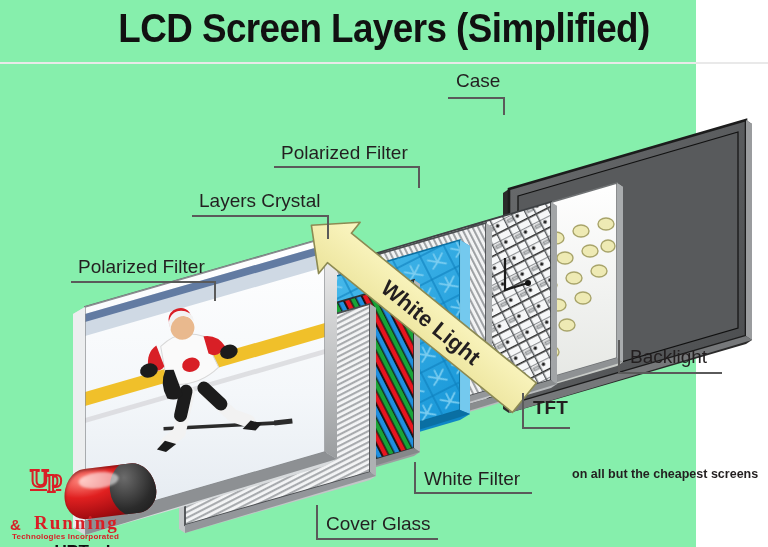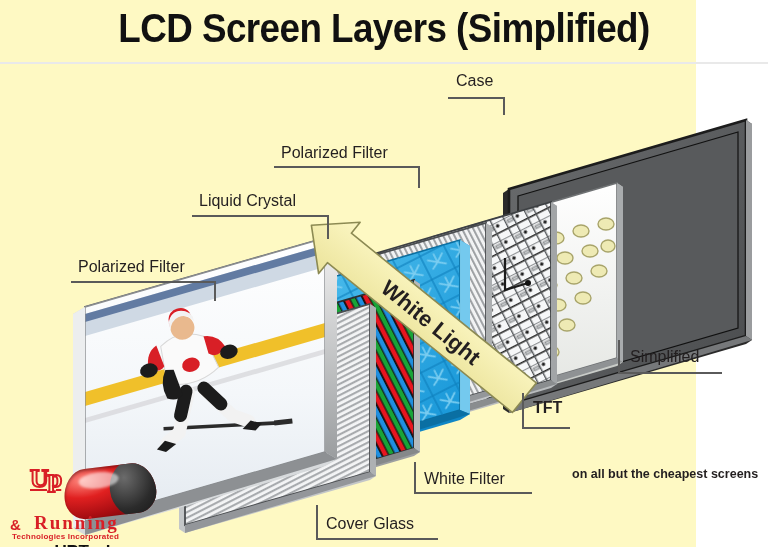--- a/index.html
+++ b/index.html
@@ -1,34 +1,34 @@
 <!DOCTYPE html>
 <html><head>
 <meta charset="utf-8">
 <style>
   html,body{margin:0;padding:0;background:#ffffff;}
   body{width:768px;height:547px;overflow:hidden;font-family:"Liberation Sans",sans-serif;}
-  #page{position:relative;width:696px;height:547px;background:#fef9c3;}
+  #page{position:relative;width:696px;height:547px;background:#86efac;}
 
   
   .title{
     position:absolute;left:0;top:6px;width:768px;text-align:center;
     font-family:"Liberation Sans",sans-serif;
     font-weight:700;font-size:40px;letter-spacing:-0.6px;color:#111;
     transform:scaleX(0.92);transform-origin:50% 50%;
   }
   .title-rule{position:absolute;left:0;top:62px;width:768px;height:2px;background:#e9e9e9;}
 
   
   .stage{position:absolute;left:0;top:62px;width:768px;height:485px;overflow:hidden;}
   .stage svg{display:block;}
 
   
   .lbl{
-    position:absolute;color:#231f20;font-size:16px;line-height:22px;
+    position:absolute;color:#231f20;font-size:19px;line-height:22px;
     font-family:"Liberation Sans",sans-serif;white-space:nowrap;
   }
   .lbl.small{font-size:12.5px;font-weight:700;margin-top:48px;}
   .rule{position:absolute;background:#5a5a5a;height:1.6px;}
   .vrule{position:absolute;background:#5a5a5a;width:1.6px;}
 
   
   .logo{position:absolute;left:6px;top:462px;width:166px;height:82px;}
   .logo-up{
     position:absolute;left:24px;top:2px;font-size:26px;font-weight:700;
@@ -332,29 +332,29 @@
   </div>
 
   <div class="lbl" style="left:456px;top:70px;">Case</div>
   <div class="rule" style="left:448px;top:97px;width:56px;"></div>
   <div class="vrule" style="left:503px;top:97px;height:18px;"></div>
 
   <div class="lbl" style="left:281px;top:142px;">Polarized Filter</div>
   <div class="rule" style="left:274px;top:166px;width:146px;"></div>
   <div class="vrule" style="left:418px;top:166px;height:22px;"></div>
 
-  <div class="lbl" style="left:199px;top:190px;">Liquid Crystal</div>
+  <div class="lbl" style="left:199px;top:190px;">Layers Crystal</div>
   <div class="rule" style="left:192px;top:215px;width:136px;"></div>
   <div class="vrule" style="left:327px;top:215px;height:24px;"></div>
 
   <div class="lbl" style="left:78px;top:256px;">Polarized Filter</div>
   <div class="rule" style="left:71px;top:281px;width:144px;"></div>
   <div class="vrule" style="left:214px;top:281px;height:20px;"></div>
 
-  <div class="lbl" style="left:630px;top:346px;">Simplified</div>
+  <div class="lbl" style="left:630px;top:346px;">Backlight</div>
   <div class="rule" style="left:618px;top:372px;width:104px;"></div>
   <div class="vrule" style="left:618px;top:340px;height:33px;"></div>
 
   <div class="lbl" style="left:533px;top:397px;font-weight:bold;">TFT</div>
   <div class="lbl small" style="left:572px;top:415px;">on all but the cheapest screens</div>
   <div class="rule" style="left:522px;top:427px;width:48px;"></div>
   <div class="vrule" style="left:522px;top:393px;height:35px;"></div>
 
   <div class="lbl" style="left:424px;top:468px;">White Filter</div>
   <div class="rule" style="left:414px;top:492px;width:118px;"></div>

